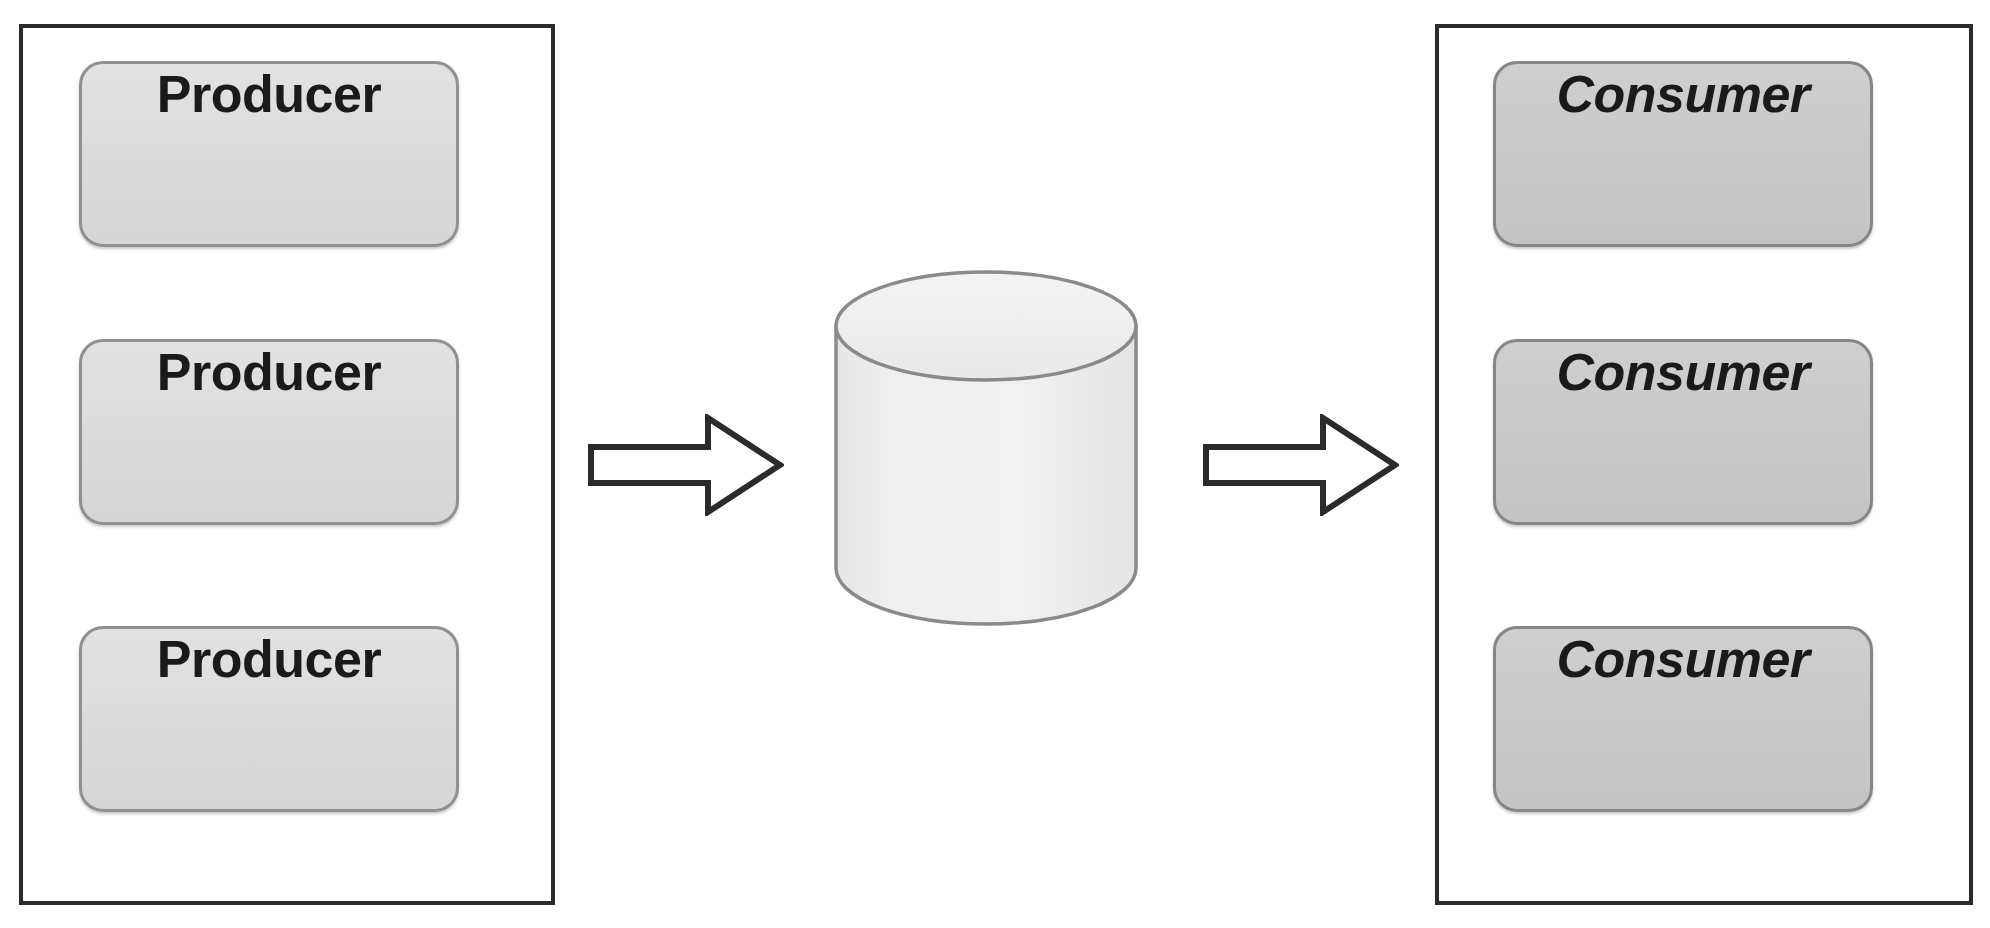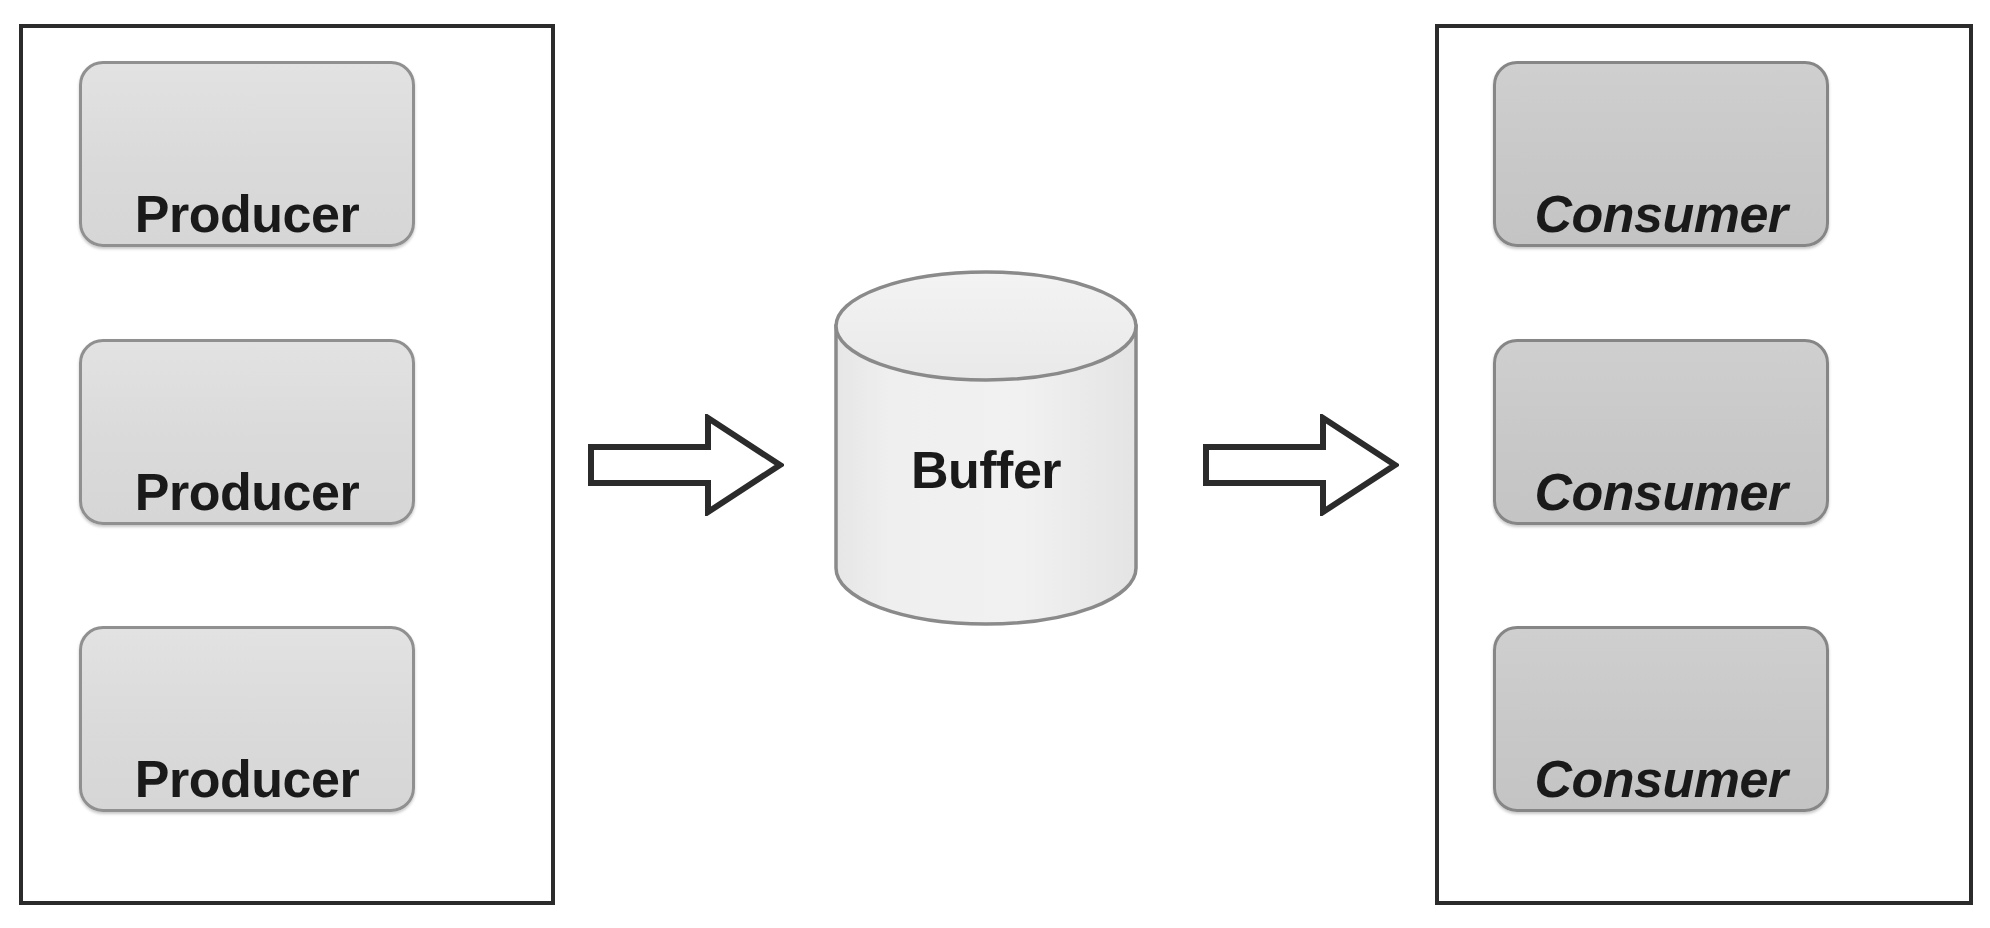--- a/index.html
+++ b/index.html
@@ -32,26 +32,26 @@
   #consumer-panel {
     left: 1435px;
     top: 24px;
     width: 538px;
     height: 881px;
   }
 
   
   .node-box {
     position: absolute;
-    width: 336px;
+    width: 380px;
     height: 186px;
     border-radius: 24px;
     box-sizing: border-box;
     display: flex;
-    align-items: flex-end;
+    align-items: flex-start;
     justify-content: center;
     border: 3px solid #8c8c8c;
     box-shadow: 0 2px 3px rgba(0,0,0,0.22);
   }
   .node-box.producer {
     background: linear-gradient(180deg, #e2e2e2 0%, #dadada 55%, #d6d6d6 100%);
     border-color: #909090;
   }
   .node-box.consumer {
     background: linear-gradient(180deg, #cfcfcf 0%, #c8c8c8 55%, #c4c4c4 100%);
@@ -136,21 +136,20 @@
       <linearGradient id="cylTop" x1="0" y1="0" x2="0" y2="1">
         <stop offset="0%" stop-color="#f3f3f3"></stop>
         <stop offset="100%" stop-color="#e9e9e9"></stop>
       </linearGradient>
     </defs>
 
     <path d="M6,58 L6,300 A150,56 0 0 0 306,300 L306,58 Z" fill="url(#cylBody)" stroke="#8a8a8a" stroke-width="3.5"></path>
 
     <ellipse cx="156" cy="58" rx="150" ry="54" fill="url(#cylTop)" stroke="#8a8a8a" stroke-width="3.5"></ellipse>
   </svg>
-  <div id="buffer-label">Buffer</div>
 
   <svg class="arrow" id="arrow-buffer-to-consumer" viewBox="0 0 196 102">
     <polygon points="3,33 120,33 120,4 192,51 120,98 120,69 3,69" fill="#ffffff" stroke="#2b2b2b" stroke-width="6" stroke-linejoin="miter"></polygon>
   </svg>
 
   <div class="panel" id="consumer-panel"></div>
 
   <div class="node-box consumer c1">
     <span class="node-label">Consumer</span>
   </div>

